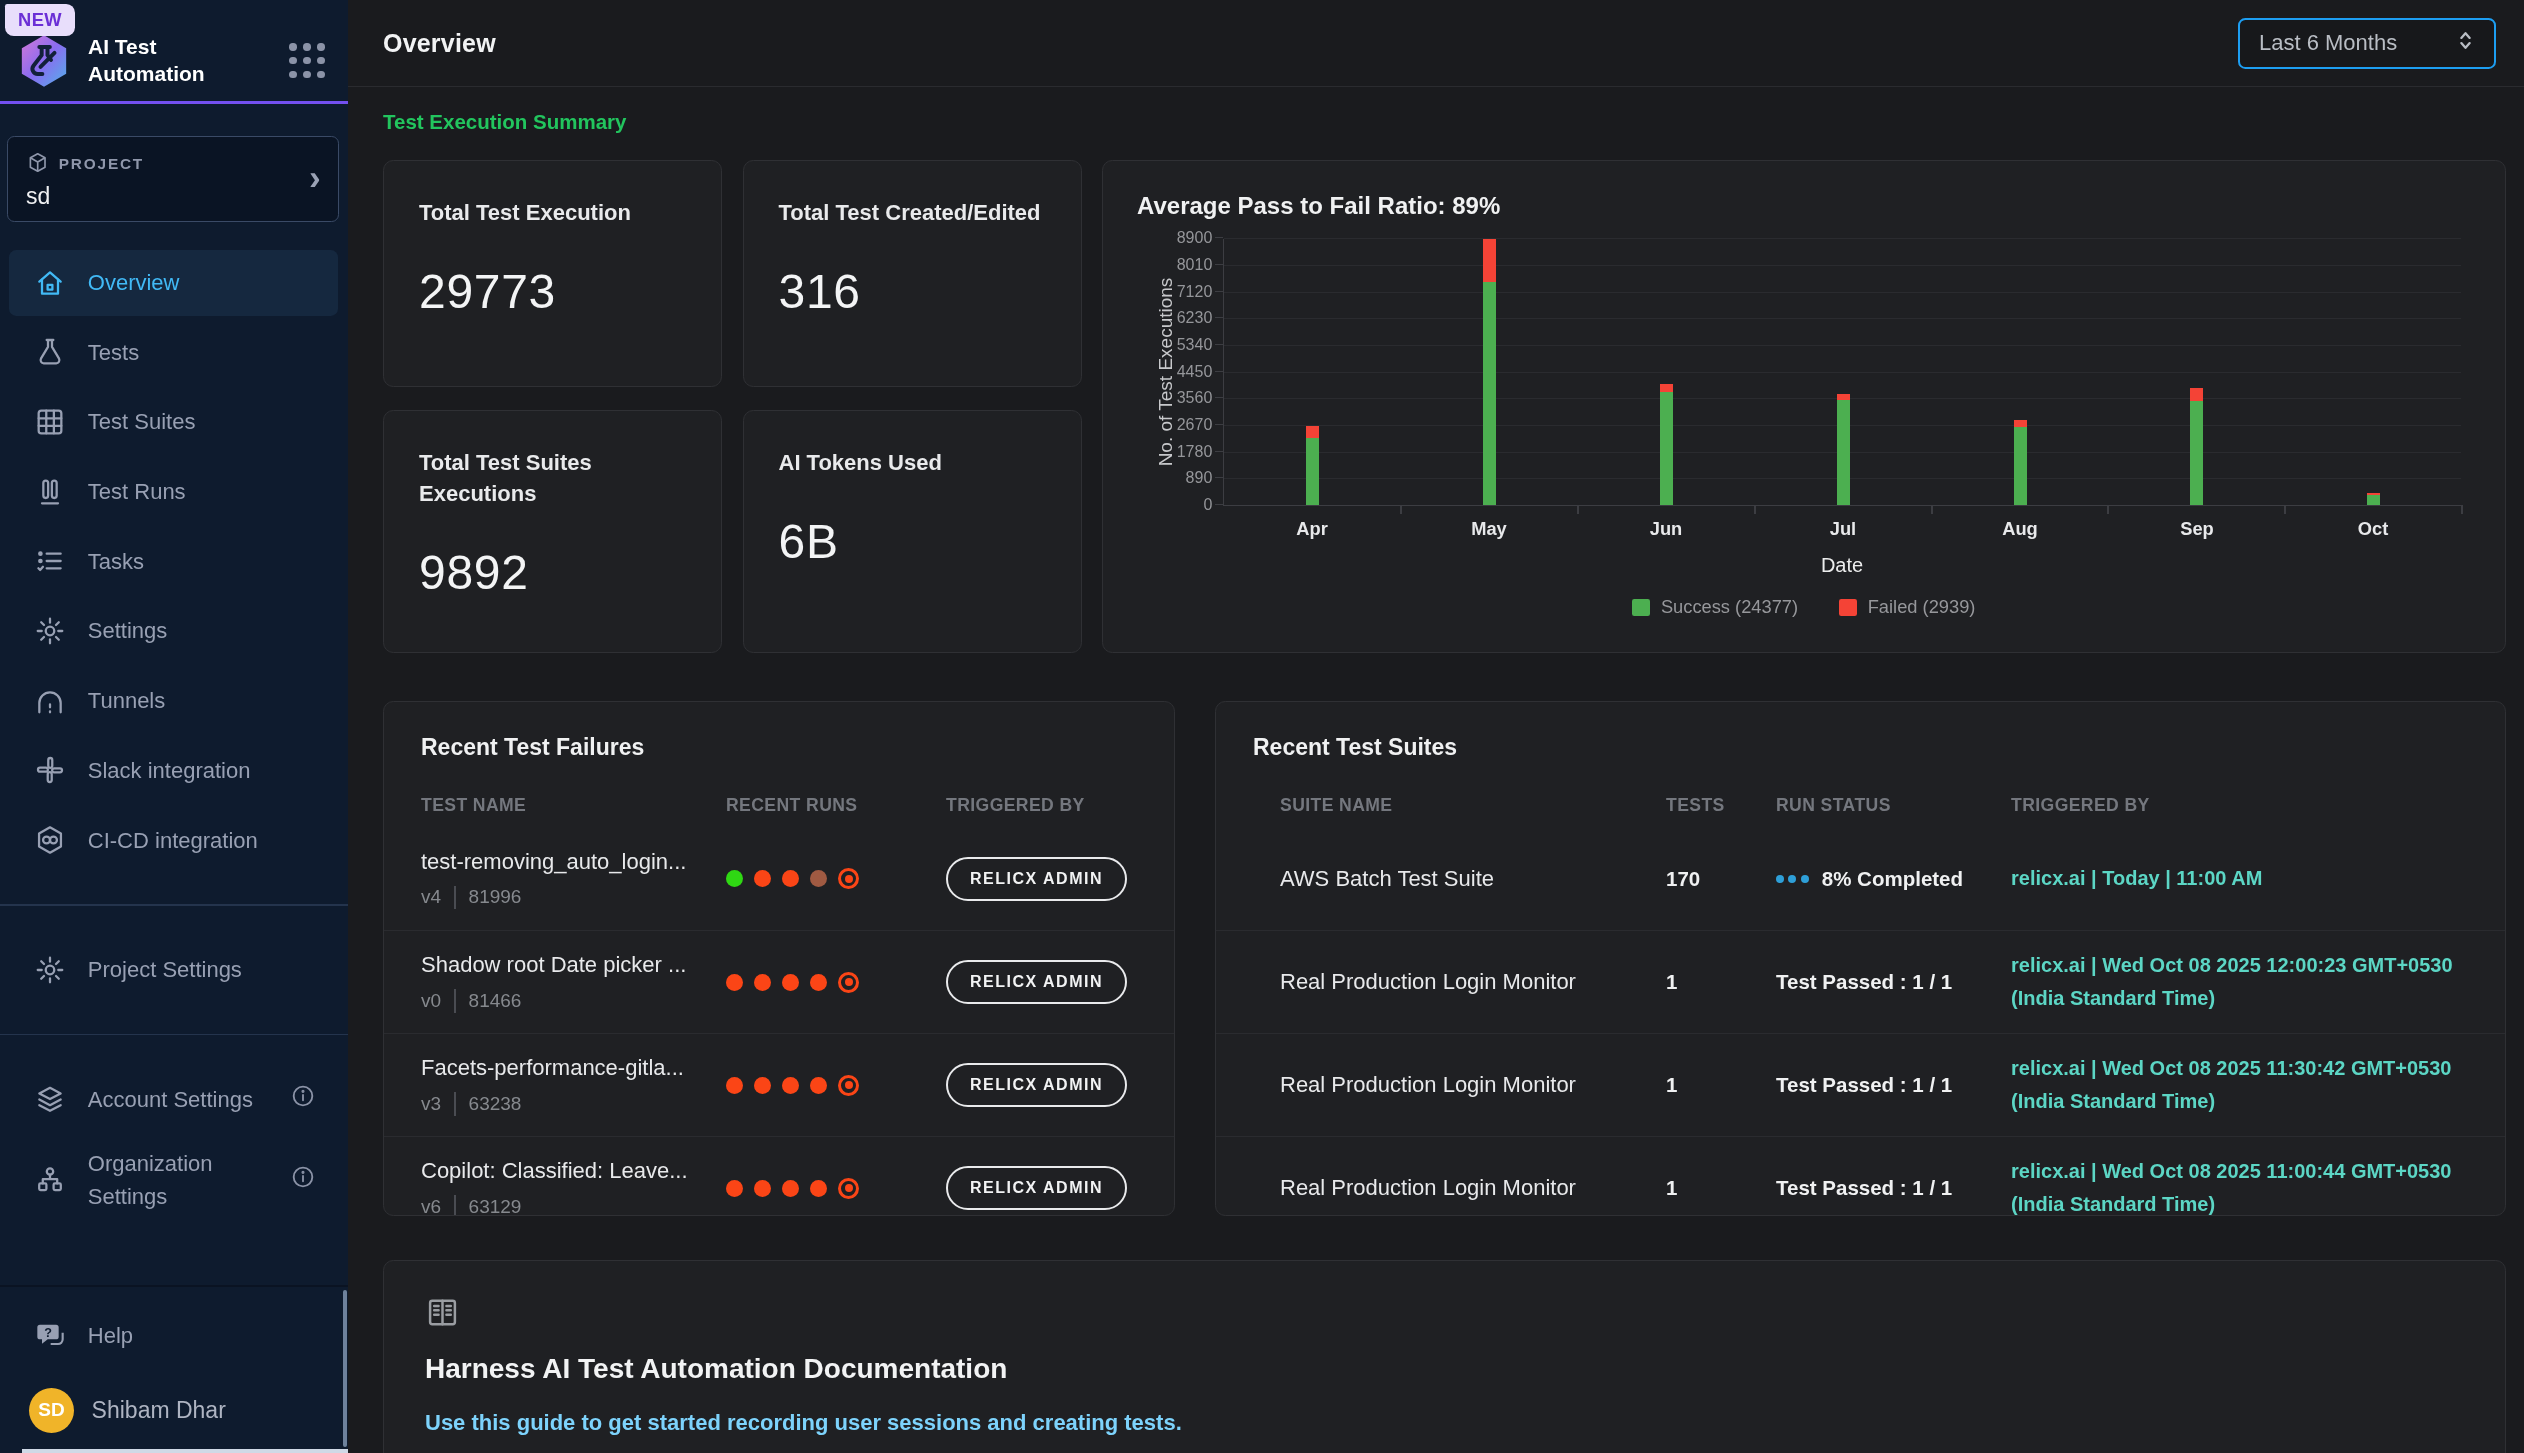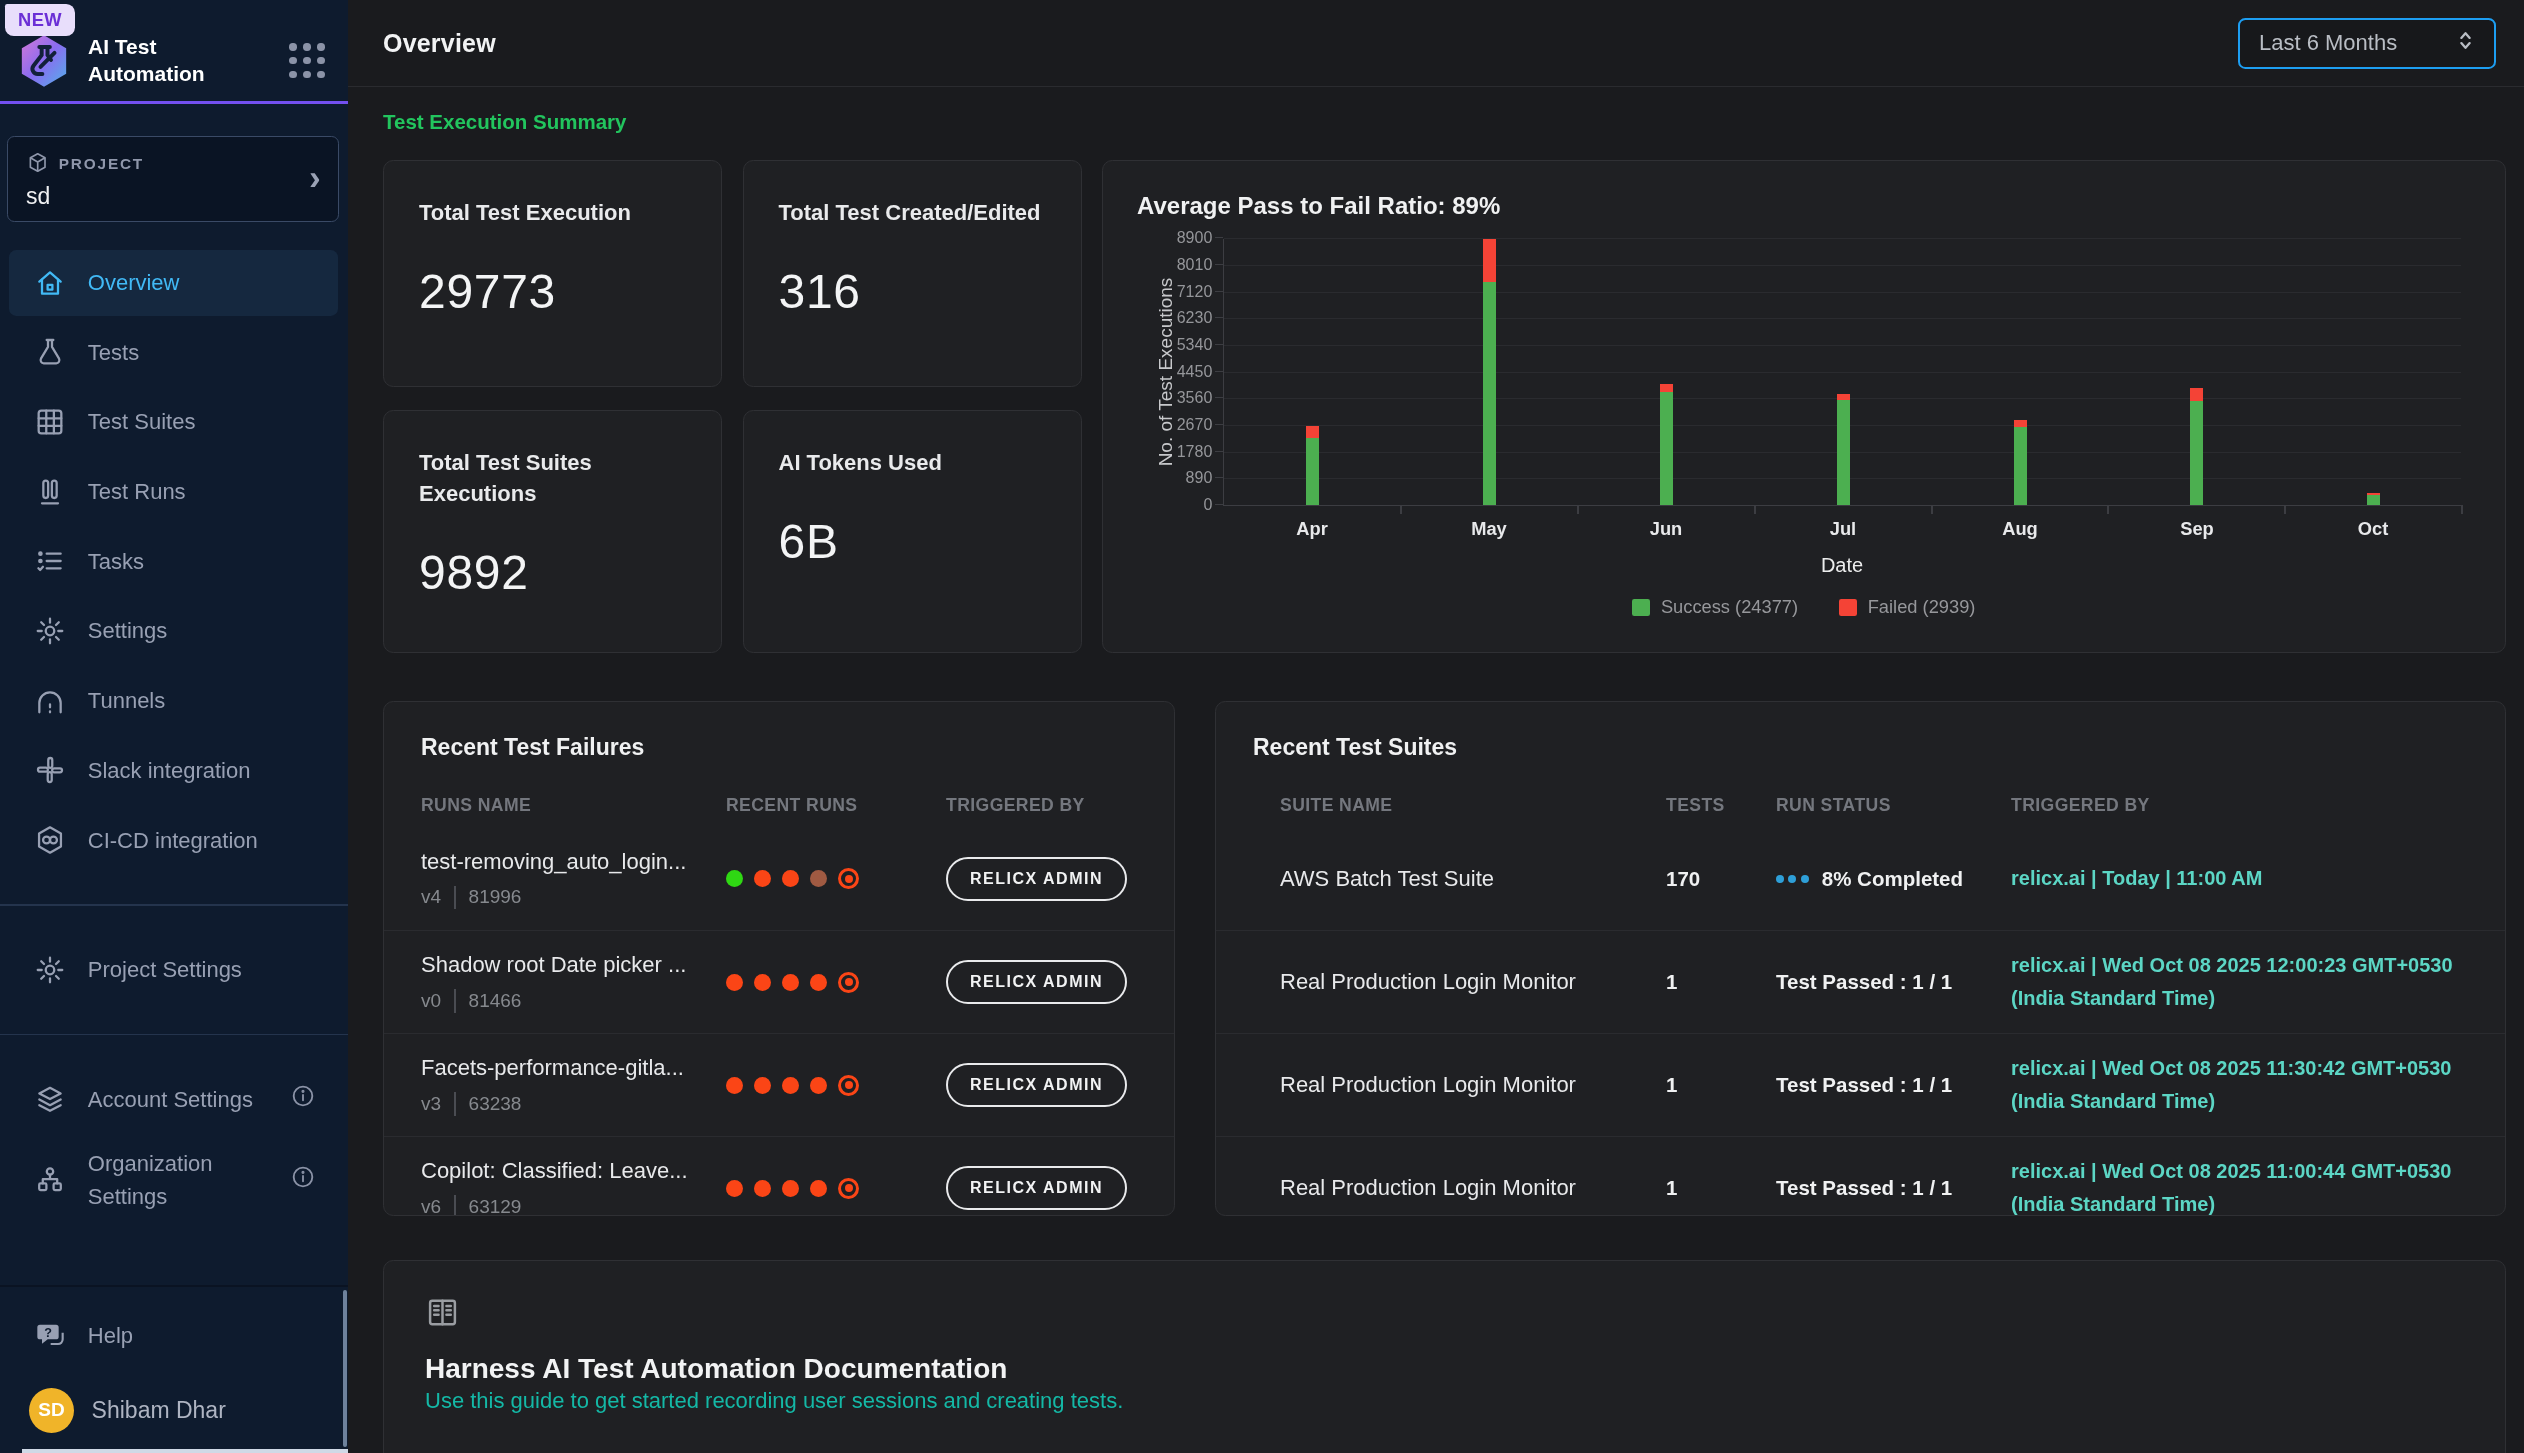--- a/index.html
+++ b/index.html
@@ -101,21 +101,21 @@
   .tests-cell { font-size:20.5px; font-weight:700; color:#f0f1f2; }
   .status-cell { display:flex; align-items:center; gap:13px; font-size:20.5px; font-weight:700; color:#f0f1f2; }
   .run-dots { display:flex; gap:4.4px; }
   .run-dots span { width:8px; height:8px; border-radius:50%; background:var(--status-blue,#2e9fd8); }
   .trig-cell { color:var(--teal,#5cd6c5); font-size:20px; font-weight:600; line-height:1.65; padding-right:7.3px; }
 
   .docs-card { margin-top:44px; padding:34px 41px; height:308px; }
   .docs-icon { color:#9a9da2; }
   .docs-icon svg { width:35px; height:35px; }
   .docs-title { margin-top:20.5px; font-size:28px; font-weight:700; color:#f2f3f4; }
-  .docs-sub { margin-top:3px; font-size:22px; color:#14b8a6; }
+  .docs-sub { margin-top:25px; font-size:22px; color:#7dd3fc;font-weight:bold; }
 </style>
 </head>
 <body>
 
 <div class="sidebar">
   <div class="sb-header">
     <span class="new-badge">NEW</span>
     <div class="logo">
       <svg viewBox="0 0 48 48">
         <defs>
@@ -435,21 +435,21 @@
               <span>Failed (2939)</span>
             </div>
           </div>
       </div>
     </div>
 
     <div class="grid-tables">
       <div class="card table-card">
         <div class="table-title">Recent Test Failures</div>
         <div class="f-grid t-head">
-          <span>RUNS NAME</span>
+          <span>TEST NAME</span>
           <span>RECENT RUNS</span>
           <span>TRIGGERED BY</span>
         </div>
         <div id="failures-body">
             <div class="f-grid t-row">
               <div>
                 <div class="t-name">test-removing_auto_login...</div>
                 <div class="t-sub">
                   <span>v4</span>
                   <span class="t-sep"></span>

